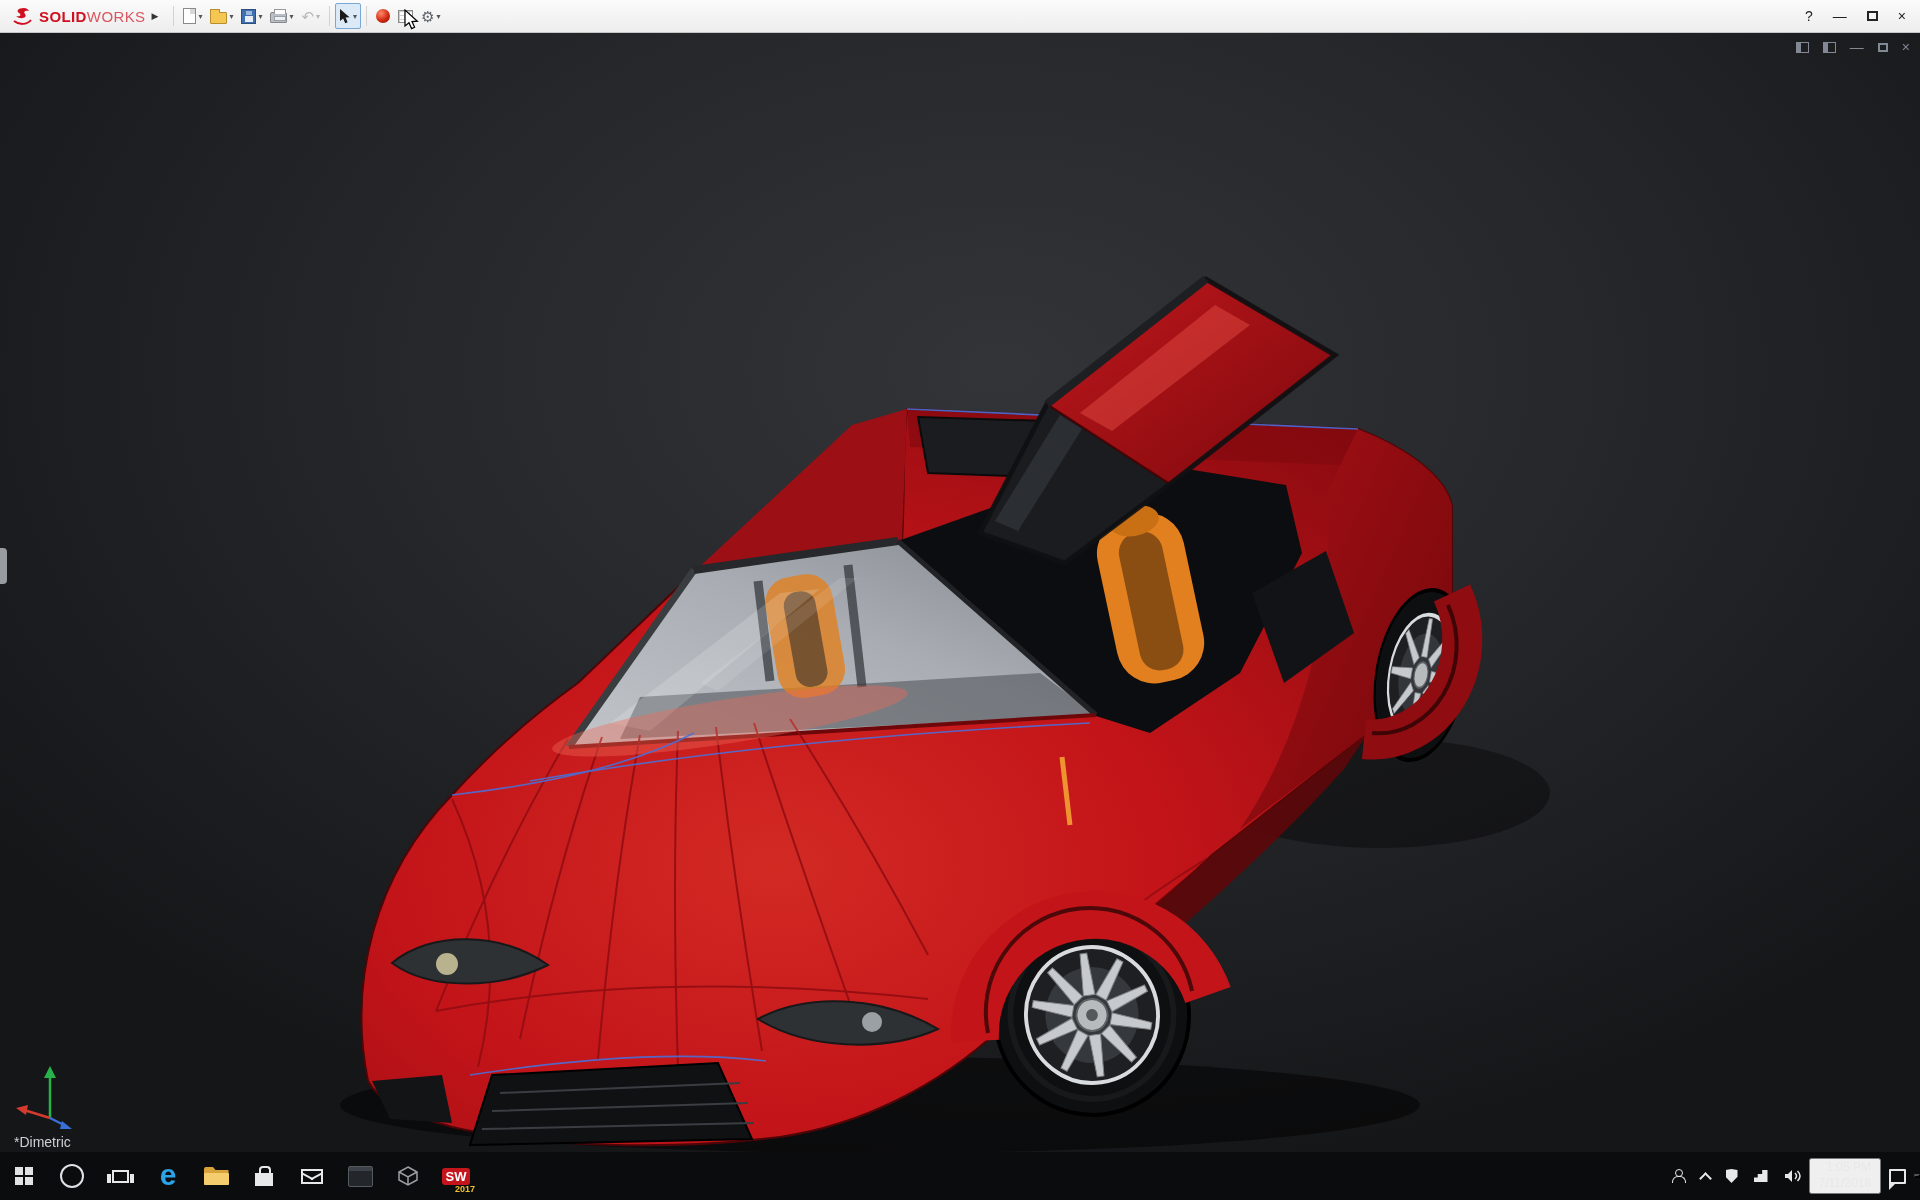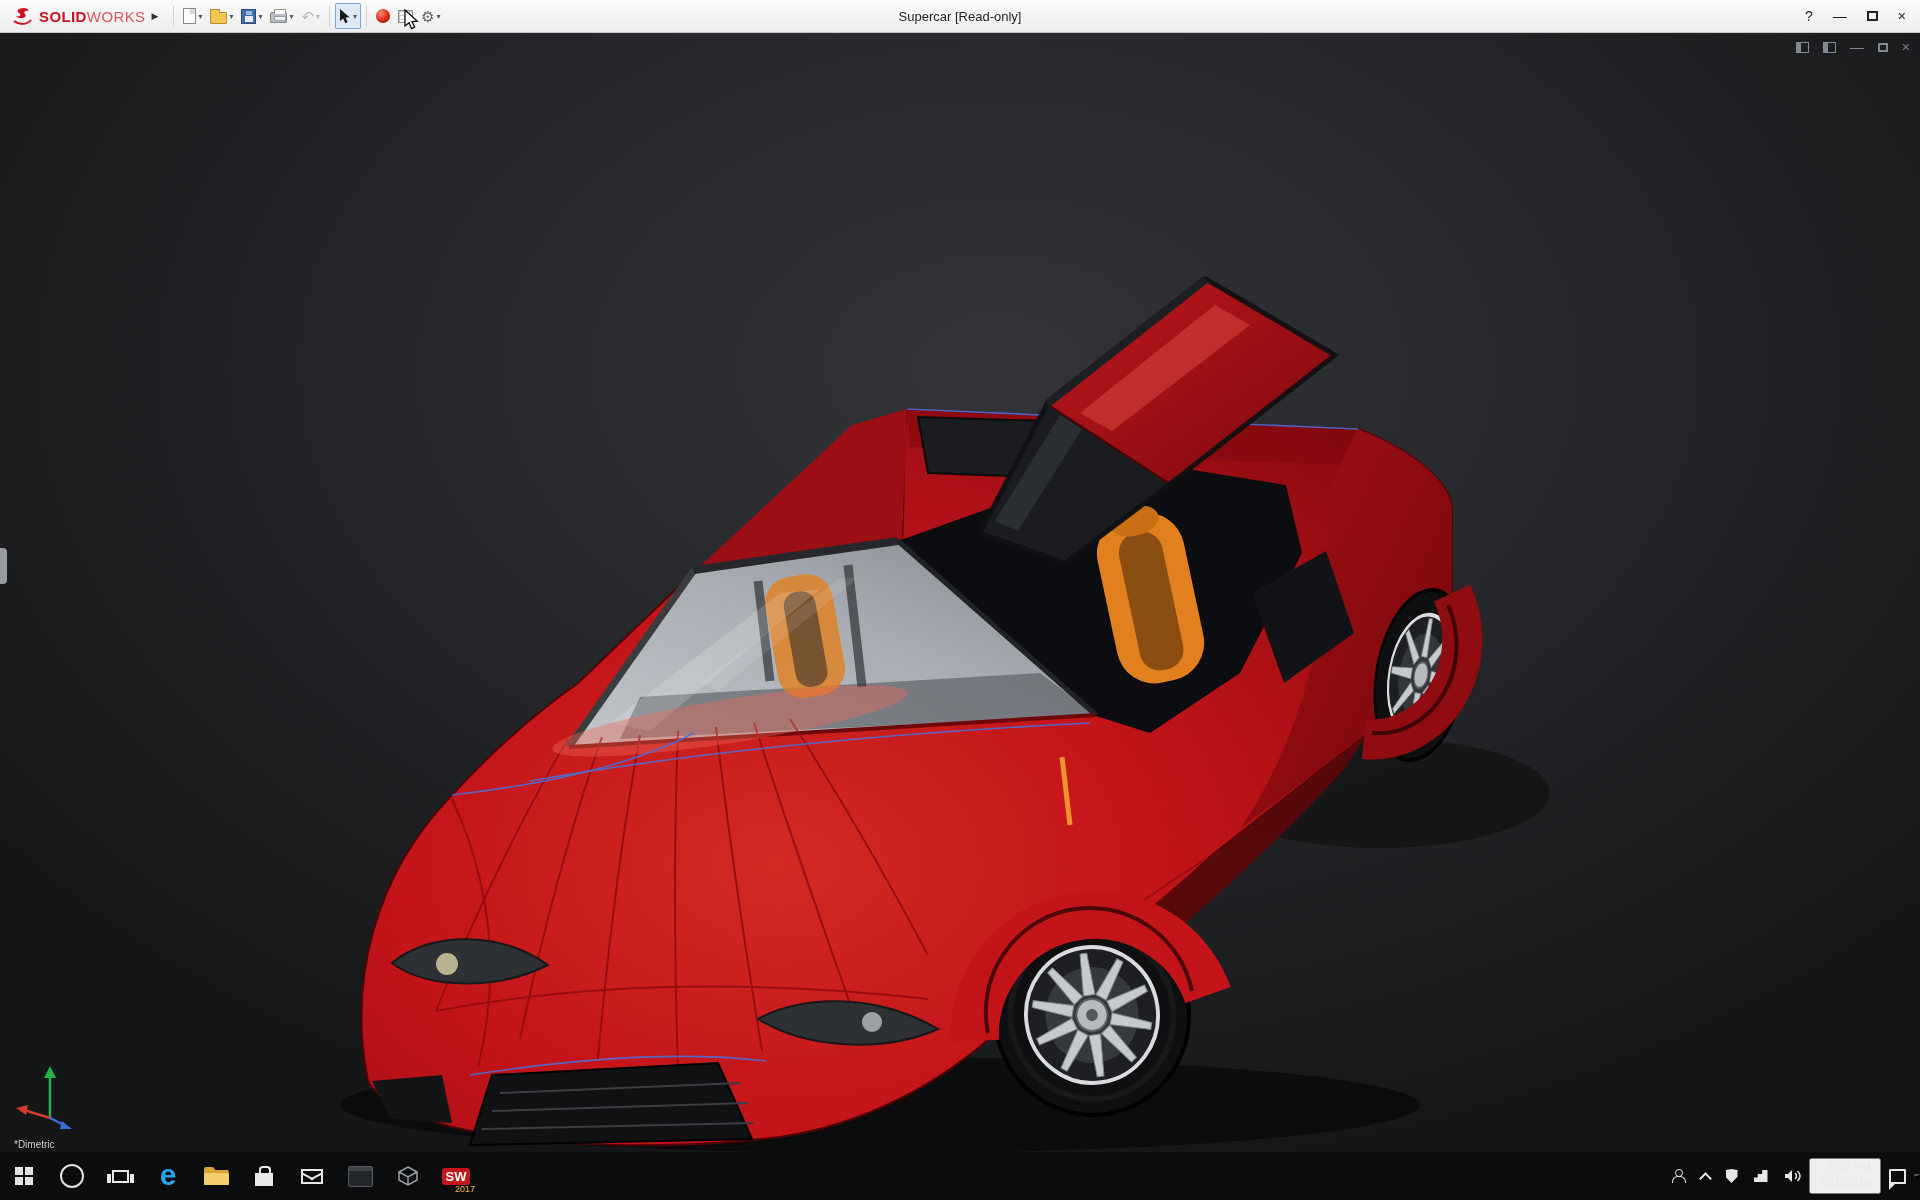--- a/index.html
+++ b/index.html
@@ -54,21 +54,21 @@
   .viewport { flex:1; position:relative; overflow:hidden;
               background:radial-gradient(ellipse 1250px 820px at 52% 30%, #323438 0%, #27282b 45%, #151618 100%); }
   .car-svg { position:absolute; inset:0; width:100%; height:100%; display:block; }
 
   .doc-controls { position:absolute; top:7px; right:10px; display:flex; gap:14px; align-items:center; opacity:.9; }
   .dc-pane { width:13px; height:11px; border:1px solid #8d95a2; position:relative; background:none; }
   .dc-pane::before { content:""; position:absolute; top:0; bottom:0; left:0; width:4px; background:#8d95a2; }
   .dc-glyph { color:#8d95a2; font-size:14px; line-height:1; background:none; border:none; }
   .dc-box { width:10px; height:9px; border:2px solid #8d95a2; background:none; }
 
-  .view-label { position:absolute; left:14px; bottom:2px; color:#cdd0d4; font-size:10px; }
+  .view-label { position:absolute; left:14px; bottom:2px; color:#cdd0d4; font-size:14px; }
   .triad { position:absolute; left:14px; bottom:22px; }
   .task-pane-handle { position:absolute; left:0; top:46%; width:7px; height:36px;
                       background:#c3c7cb; border-radius:0 4px 4px 0; opacity:.75; border:none; }
 
   
   .taskbar { height:48px; background:#0b0c0e; display:flex; align-items:stretch; }
   .tb-app { width:48px; display:flex; align-items:center; justify-content:center;
             background:none; border:none; position:relative; }
   .i-start { display:grid; grid-template-columns:8px 8px; grid-template-rows:8px 8px; gap:2px; }
   .i-start i { background:#dfe1e3; display:block; }
@@ -93,21 +93,21 @@
   .i-store::before { content:""; position:absolute; top:-7px; left:4px; width:8px; height:7px;
                      border:2px solid #e6e8ea; border-bottom:none; border-radius:4px 4px 0 0; }
   .i-mail { width:22px; height:15px; border:2px solid #e6e8ea; position:relative; overflow:hidden; }
   .i-mail::before, .i-mail::after { content:""; position:absolute; width:14px; height:2px; background:#e6e8ea; top:4px; }
   .i-mail::before { left:-3px; transform:rotate(28deg); }
   .i-mail::after { right:-3px; transform:rotate(-28deg); }
   .i-console { width:25px; height:21px; background:#23272b; border:1px solid #555a60; border-radius:2px; position:relative; }
   .i-console::before { content:""; position:absolute; top:0; left:0; right:0; height:4px; background:#3c4248; }
   .i-sw { position:relative; display:flex; align-items:center; justify-content:center; width:34px; height:32px; }
   .sw-mark { font-weight:bold; font-size:13px; color:#fff; background:#c3151b; padding:2px 4px; border-radius:3px; line-height:1; }
-  .sw-badge { position:absolute; right:-2px; bottom:-2px; font-size:9px; font-weight:normal; color:#f2c12e; }
+  .sw-badge { position:absolute; right:-2px; bottom:-2px; font-size:9px; font-weight:bold; color:#f2c12e; }
 
   .tray { margin-left:auto; display:flex; align-items:center; }
   .tray-btn { padding:0 8px; height:48px; display:flex; align-items:center; justify-content:center; background:none; border:none; }
   .i-people { width:14px; height:14px; position:relative; }
   .i-people::before { content:""; position:absolute; left:4px; top:0; width:6px; height:6px; border:1.5px solid #e6e8ea; border-radius:50%; }
   .i-people::after { content:""; position:absolute; left:1px; bottom:0; width:12px; height:6px;
                      border:1.5px solid #e6e8ea; border-bottom:none; border-radius:6px 6px 0 0; }
   .i-chevron { width:9px; height:9px; border-left:2px solid #e6e8ea; border-top:2px solid #e6e8ea;
                transform:rotate(45deg); margin-top:4px; }
   .i-shield { width:12px; height:14px; background:#e6e8ea;
@@ -168,21 +168,20 @@
       <span class="i-sphere"></span>
     </button>
     <button class="tb-btn">
       <span class="i-sheet"></span>
     </button>
     <button class="tb-btn">
       <span class="i-gear">⚙</span>
       <span class="dd">▾</span>
     </button>
 
-    <div class="title-center">Supercar [Read-only]</div>
 
     <div class="win-controls">
       <button class="wc">?</button>
       <button class="wc">—</button>
       <button class="wc wc-max"></button>
       <button class="wc">×</button>
     </div>
 
     <svg class="cursor-overlay" width="16" height="22" viewBox="0 0 16 22">
       <path d="M1 1 L1 17 L5 13.7 L7.6 19.6 L10.6 18.3 L8 12.6 L13.4 12.2 Z" fill="#fff" stroke="#000" stroke-width="1.2"></path>

